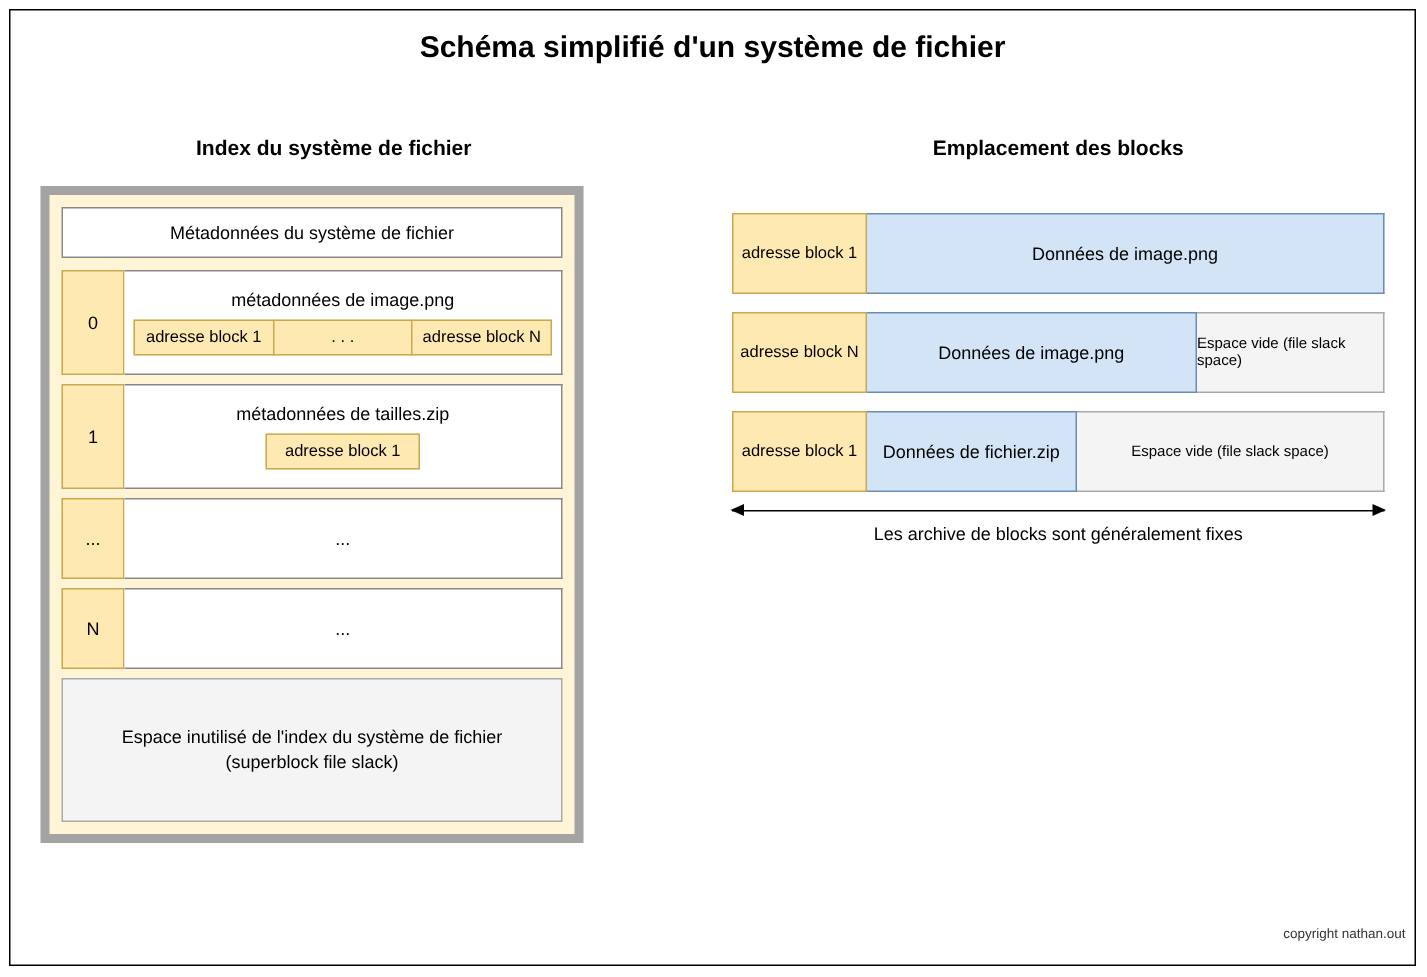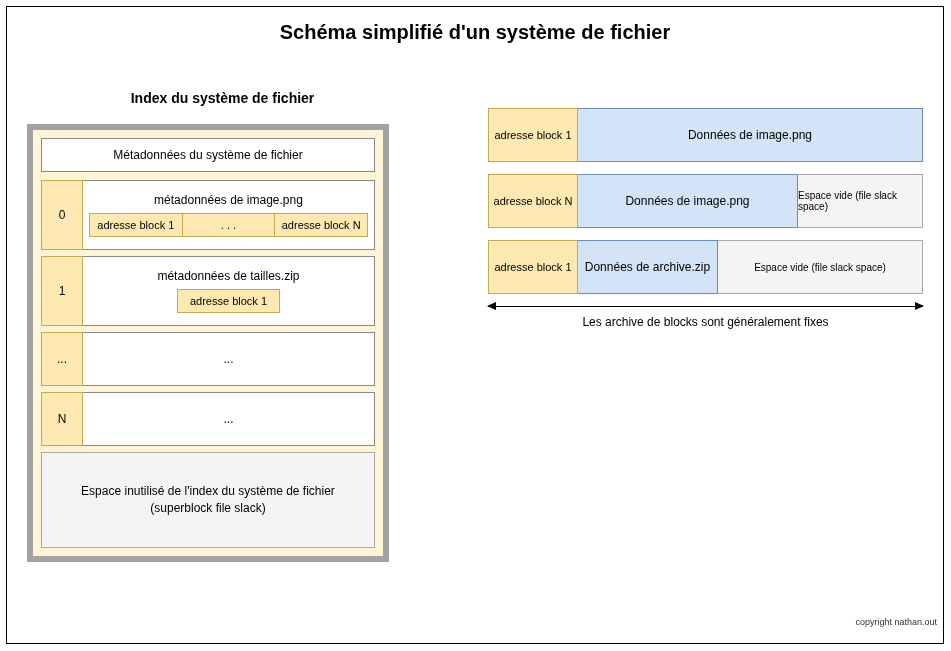--- a/index.html
+++ b/index.html
@@ -219,37 +219,38 @@
           <div class="row-body">
             <div class="meta-line">...</div>
           </div>
         </div>
 
         <div class="slack-box">Espace inutilisé de l'index du système de fichier (superblock file slack)</div>
       </div>
     </div>
 
     <div class="col-right">
+      <div class="subtitle">Emplacement des blocks</div>
 
       <div style="height:18px"></div>
 
       <div class="block-row">
         <div class="block-addr">adresse block 1</div>
         <div class="block-data bd-full">Données de image.png</div>
       </div>
 
       <div class="block-row">
         <div class="block-addr">adresse block N</div>
         <div class="block-data bd-mid">Données de image.png</div>
         <div class="block-slack bs-mid">Espace vide (file slack space)</div>
       </div>
 
       <div class="block-row">
         <div class="block-addr">adresse block 1</div>
-        <div class="block-data bd-sm">Données de archive.zip</div>
+        <div class="block-data bd-sm">Données de fichier.zip</div>
         <div class="block-slack bs-mid">Espace vide (file slack space)</div>
       </div>
 
       <div class="arrow-wrap">
         <div class="arrow-line"></div>
         <div class="arrow-label">Les archive de blocks sont généralement fixes</div>
       </div>
     </div>
   </div>
 

